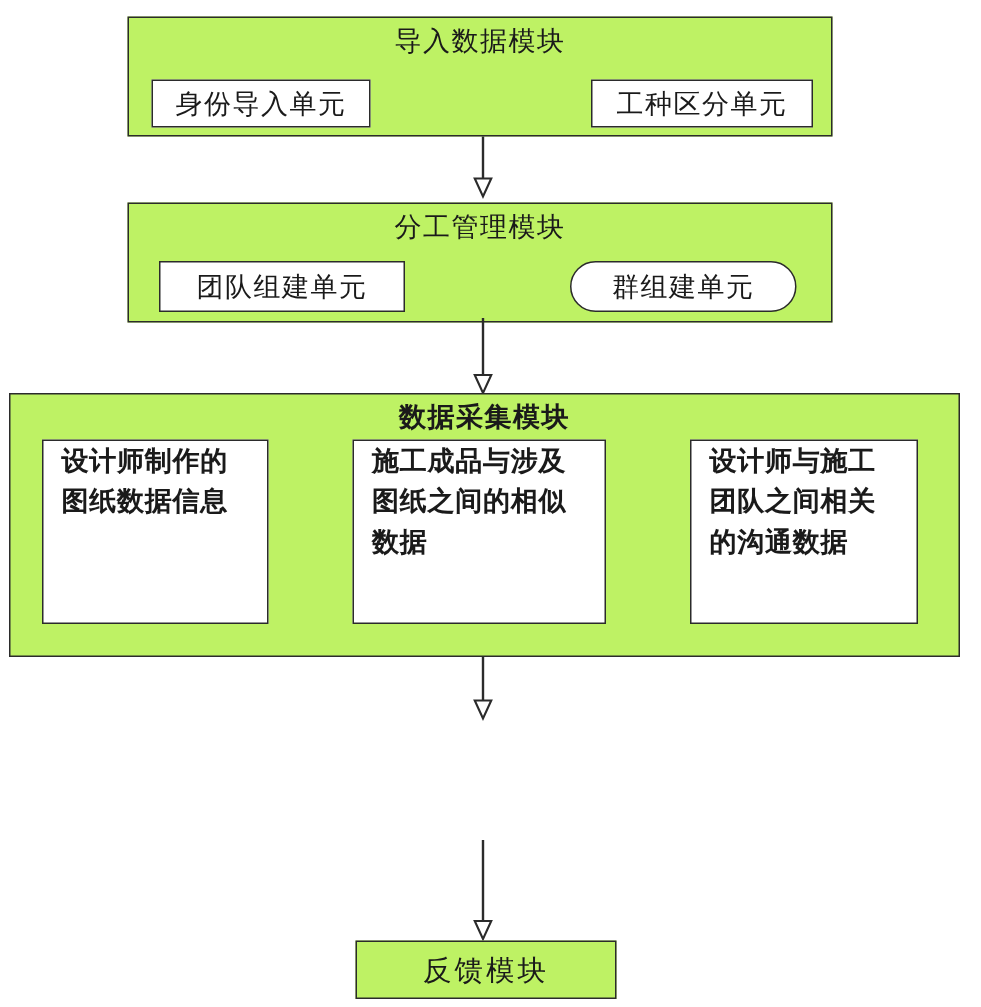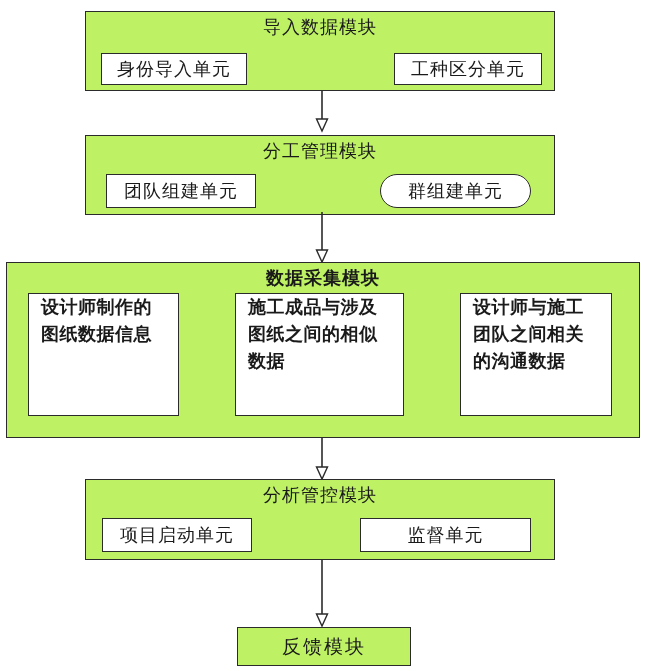--- a/index.html
+++ b/index.html
@@ -102,21 +102,21 @@
 
   <div class="connector" style="left:313px; top:91px; width:18px; height:41px;">
     <svg width="18" height="41" viewBox="0 0 18 41">
       <line x1="9" y1="0" x2="9" y2="28" stroke="#2b2b2b" stroke-width="1.6"></line>
       <polygon points="3.5,28 14.5,28 9,40" fill="#ffffff" stroke="#2b2b2b" stroke-width="1.4"></polygon>
     </svg>
   </div>
 
   <div class="module" style="left:85px; top:135px; width:470px; height:80px;">
     <div class="module-title">分工管理模块</div>
-    <div class="unit" style="left:20px; top:38px; width:150px; height:34px;">
+    <div class="unit" style="left:20px; top:38px; width:164px; height:34px;">
       <span>团队组建单元</span>
     </div>
     <div class="unit" style="left:294px; top:38px; width:151px; height:34px;border-radius:17px;">
       <span>群组建单元</span>
     </div>
   </div>
 
   <div class="connector" style="left:313px; top:212px; width:18px; height:51px;">
     <svg width="18" height="51" viewBox="0 0 18 51">
       <line x1="9" y1="0" x2="9" y2="38" stroke="#2b2b2b" stroke-width="1.6"></line>
@@ -137,29 +137,20 @@
     </div>
   </div>
 
   <div class="connector" style="left:313px; top:438px; width:18px; height:42px;">
     <svg width="18" height="42" viewBox="0 0 18 42">
       <line x1="9" y1="0" x2="9" y2="29" stroke="#2b2b2b" stroke-width="1.6"></line>
       <polygon points="3.5,29 14.5,29 9,41" fill="#ffffff" stroke="#2b2b2b" stroke-width="1.4"></polygon>
     </svg>
   </div>
 
-  <div class="module" style="left:85px; top:479px; width:470px; height:81px;">
-    <div class="module-title">分析管控模块</div>
-    <div class="unit" style="left:16px; top:38px; width:150px; height:34px;">
-      <span>项目启动单元</span>
-    </div>
-    <div class="unit" style="left:274px; top:38px; width:171px; height:34px;">
-      <span>监督单元</span>
-    </div>
-  </div>
 
   <div class="connector" style="left:313px; top:560px; width:18px; height:68px;">
     <svg width="18" height="68" viewBox="0 0 18 68">
       <line x1="9" y1="0" x2="9" y2="54" stroke="#2b2b2b" stroke-width="1.6"></line>
       <polygon points="3.5,54 14.5,54 9,66" fill="#ffffff" stroke="#2b2b2b" stroke-width="1.4"></polygon>
     </svg>
   </div>
 
 
   <div class="terminal" style="left:237px; top:627px; width:174px; height:39px;">

